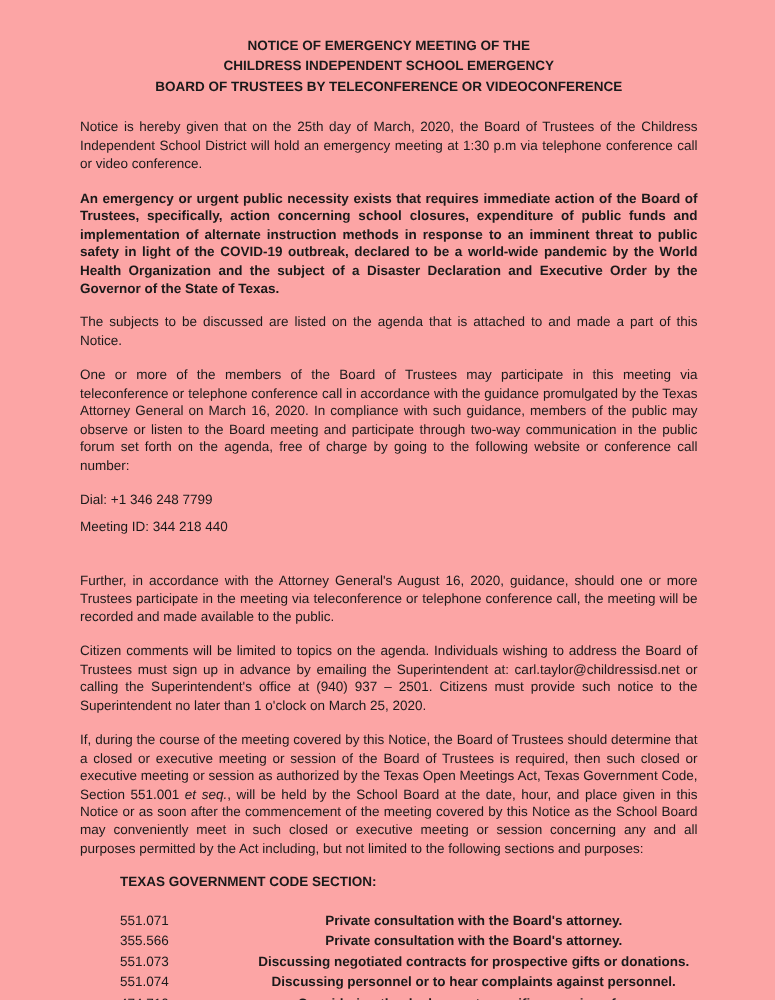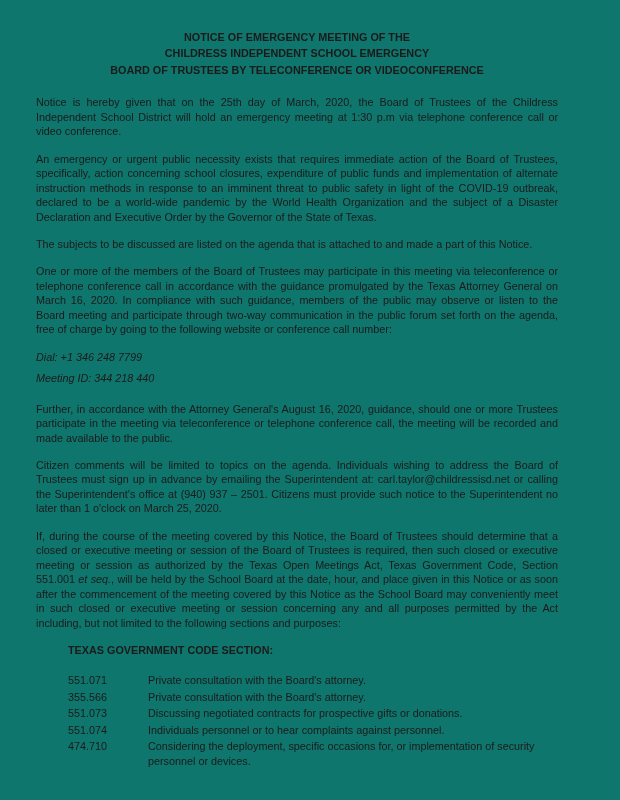--- a/index.html
+++ b/index.html
@@ -5,74 +5,75 @@
   html, body {
     margin: 0;
     padding: 0;
     background: #ffffff;
   }
   .page {
     position: relative;
     width: 620px;
     height: 800px;
     margin: 0 auto;
-    background: #0f766e;
+    background: #fca5a5;
     color: #1a1a1a;
     font-family: "Liberation Sans", sans-serif;
     font-size: 10.8px;
     line-height: 1.34;
     box-sizing: border-box;
-    padding: 30px 62px 20px 36px;
+    padding: 30px 62px 20px 64px;
     overflow: hidden;
   }
   .title-block {
     text-align: center;
     font-weight: bold;
     margin-bottom: 18px;
   }
   .title-block div {
     margin: 0 0 2px 0;
   }
   p.para {
     margin: 0 0 13px 0;
     text-align: justify;
   }
   p.para.bold {
-    font-weight: normal;
+    font-weight: bold;
   }
   .dial-block {
-    margin: 6px 0 16px 0;
-    font-style: italic;
+    margin: 6px 0 29px 0;
   }
   .dial-block p {
     margin: 0 0 7px 0;
     text-align: left;
   }
   em.etseq {
     font-style: italic;
   }
   .code-block {
     margin-top: 4px;
     padding-left: 32px;
   }
   .code-header {
     font-weight: bold;
     margin-bottom: 16px;
   }
   .code-row {
     display: flex;
     align-items: flex-start;
     margin-bottom: 2px;
+    gap: 24px;
   }
   .code-num {
     flex: 0 0 80px;
   }
   .code-text {
     flex: 1 1 auto;
-    text-align: left;
+    text-align: center;
+    font-weight: bold;
   }
 </style>
 </head>
 <body>
 
 <div class="page">
 
   <div class="title-block">
     <div>NOTICE OF EMERGENCY MEETING OF THE</div>
     <div>CHILDRESS INDEPENDENT SCHOOL EMERGENCY</div>
@@ -108,21 +109,21 @@
     <div class="code-row">
       <span class="code-num">355.566</span>
       <span class="code-text">Private consultation with the Board's attorney.</span>
     </div>
     <div class="code-row">
       <span class="code-num">551.073</span>
       <span class="code-text">Discussing negotiated contracts for prospective gifts or donations.</span>
     </div>
     <div class="code-row">
       <span class="code-num">551.074</span>
-      <span class="code-text">Individuals personnel or to hear complaints against personnel.</span>
+      <span class="code-text">Discussing personnel or to hear complaints against personnel.</span>
     </div>
     <div class="code-row">
       <span class="code-num">474.710</span>
       <span class="code-text">Considering the deployment, specific occasions for, or implementation of security personnel or devices.</span>
     </div>
 
   </div>
 
 </div>
 

